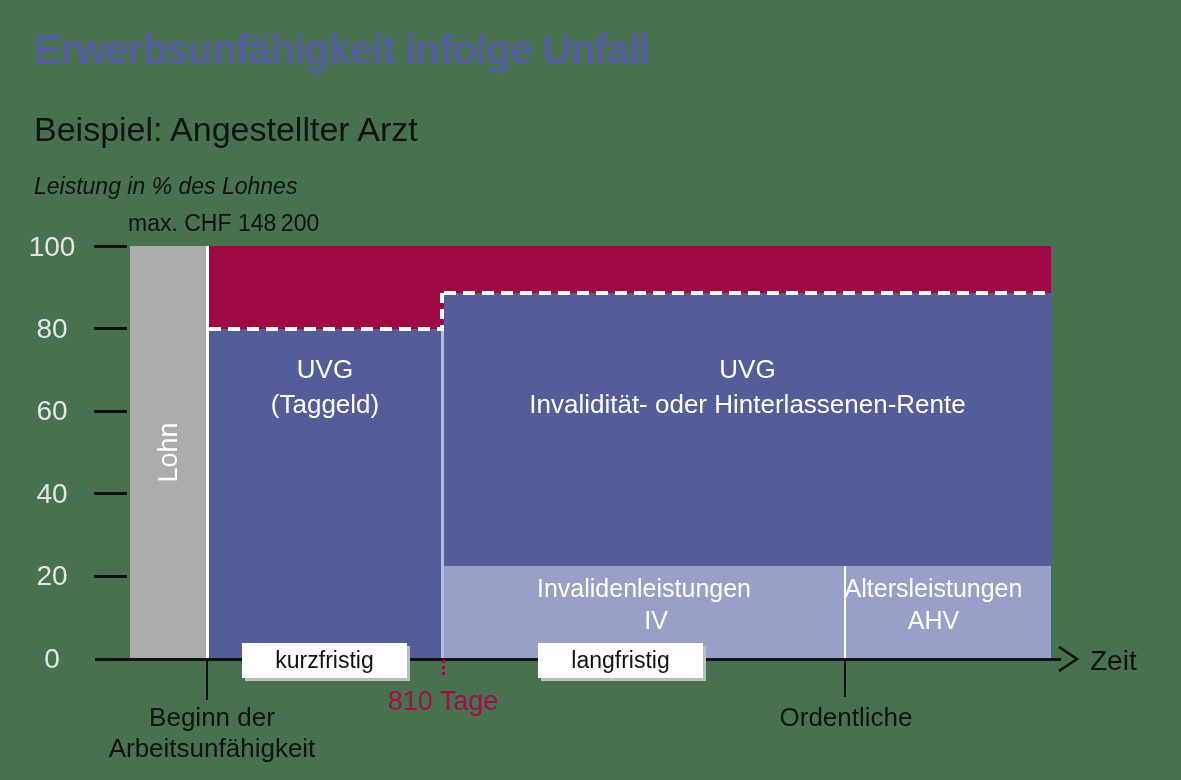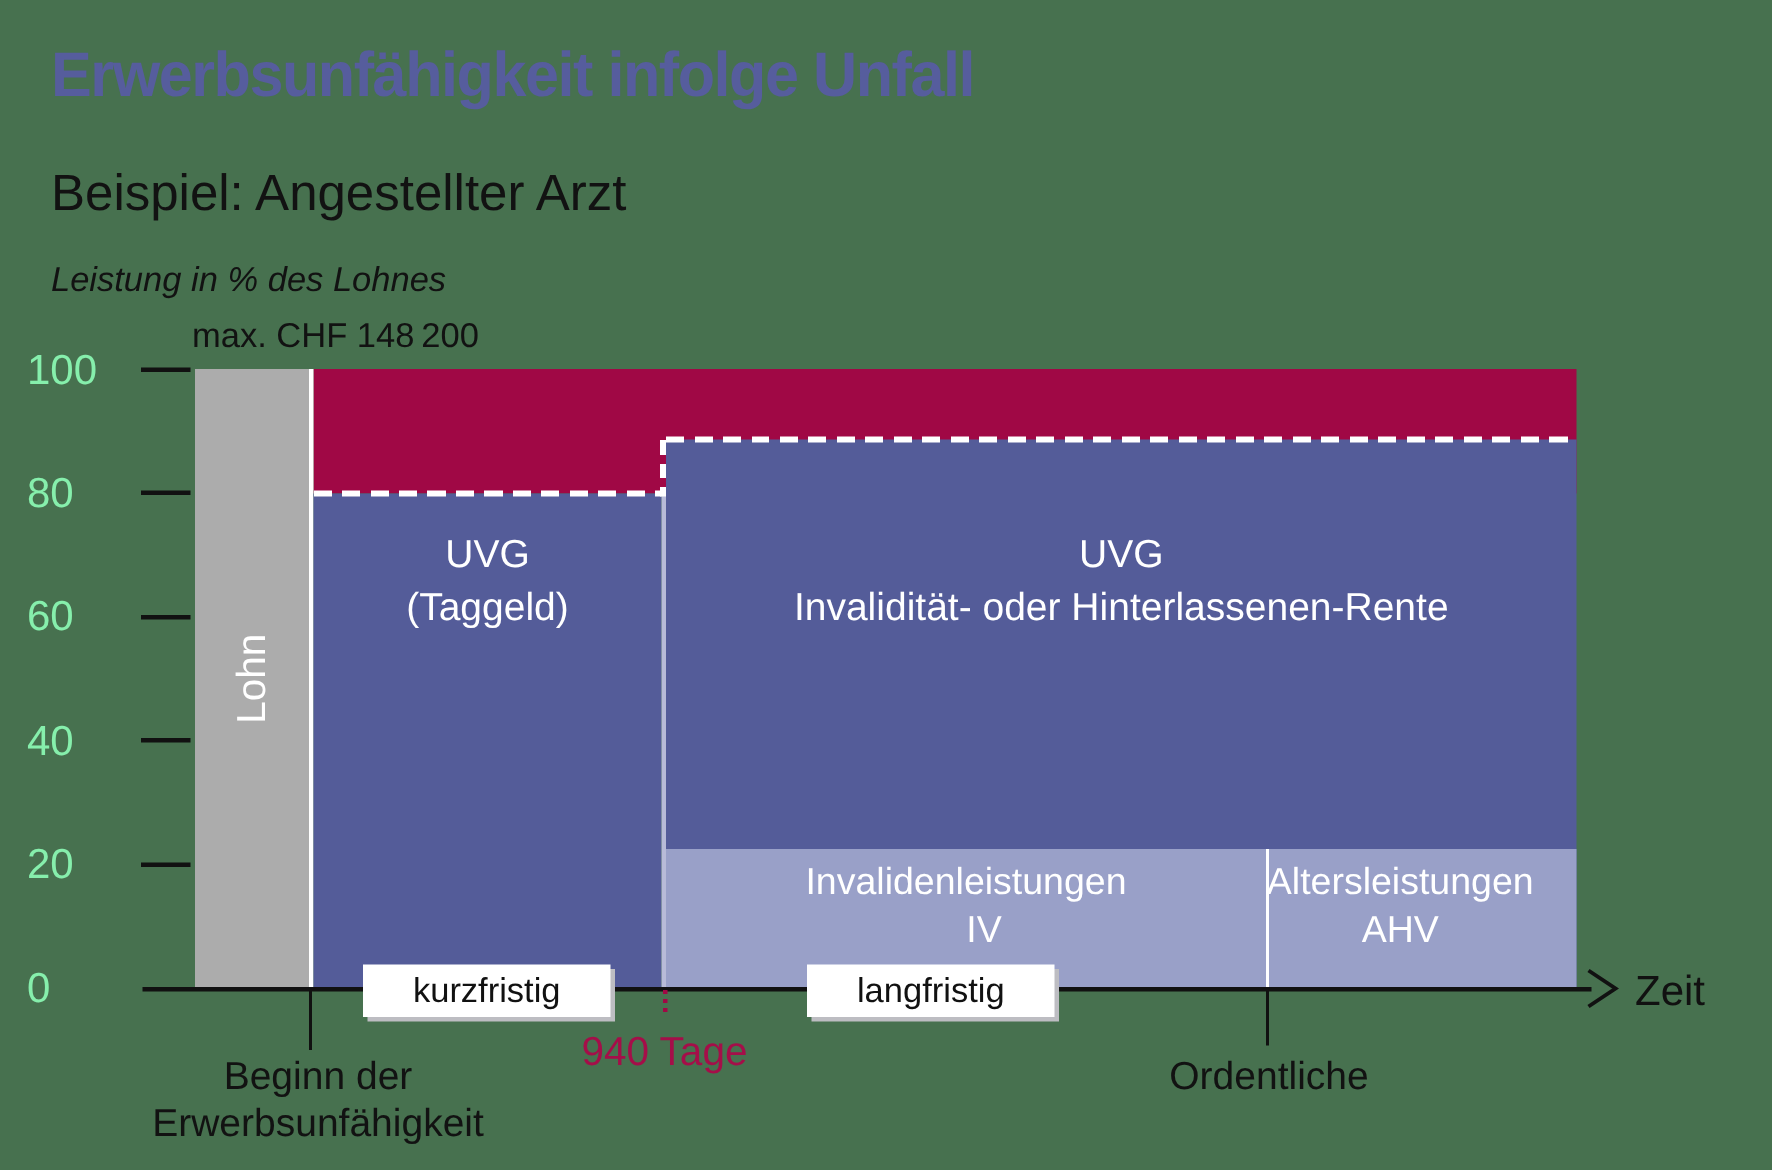--- a/index.html
+++ b/index.html
@@ -16,21 +16,21 @@
     left:34px;top:26px;
     font-size:42px;font-weight:bold;letter-spacing:-1px;
     color:#565D9D;transform:scaleX(.97);transform-origin:left top;
     white-space:nowrap;
   }
   #subtitle{left:34px;top:110px;font-size:34px;color:#121212;white-space:nowrap;}
   #ylabel{left:34px;top:173px;font-size:23px;color:#121212;white-space:nowrap;font-style:italic;}
   #maxnote{left:128px;top:210px;font-size:23px;color:#121212;white-space:nowrap;}
 
   
-  .ytick-label{left:18px;width:68px;text-align:left;font-size:28px;color:#86efac;line-height:28px;}
+  .ytick-label{left:18px;width:68px;text-align:center;font-size:28px;color:#e5e5e5;line-height:28px;}
   .ytick-dash{left:94px;width:33px;height:3px;background:#111;}
 
   
   #bar-lohn{left:130px;top:246px;width:76px;height:413px;background:#ACACAC;}
   #sep-lohn{left:206px;top:246px;width:3px;height:413px;background:#FFFFFF;}
   #band-gap{left:209px;top:246px;width:842px;height:83px;background:#A00845;}
   #bar-taggeld{left:209px;top:329px;width:232px;height:330px;background:#545C99;}
   #bar-rente{left:444px;top:293px;width:607px;height:366px;background:#545C99;}
   #sep-sections{left:441px;top:329px;width:3px;height:330px;background:#B8BBD8;}
   #bar-light{left:444px;top:566px;width:607px;height:93px;background:#99A0C8;}
@@ -143,20 +143,20 @@
 <div class="abs" id="tick-720"></div>
 <div class="abs" id="tick-retire"></div>
 
 <div class="abs phase-box" id="box-kurz">
   <span>kurzfristig</span>
 </div>
 <div class="abs phase-box" id="box-lang">
   <span>langfristig</span>
 </div>
 
-<div class="abs" id="label-720">940 Tage</div>
+<div class="abs" id="label-720">810 Tage</div>
 <div class="abs milestone-label" id="label-start">
   <span>Beginn der</span>
-  <span>Erwerbsunfähigkeit</span>
+  <span>Arbeitsunfähigkeit</span>
 </div>
 <div class="abs milestone-label" id="label-retire">
   <span>Ordentliche</span>
 </div>
 
 </body></html>

